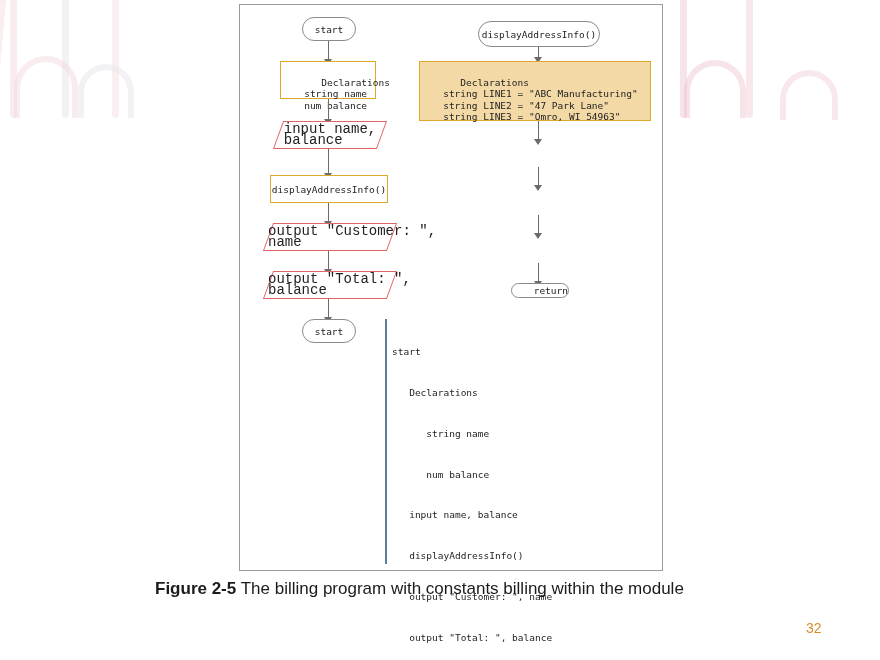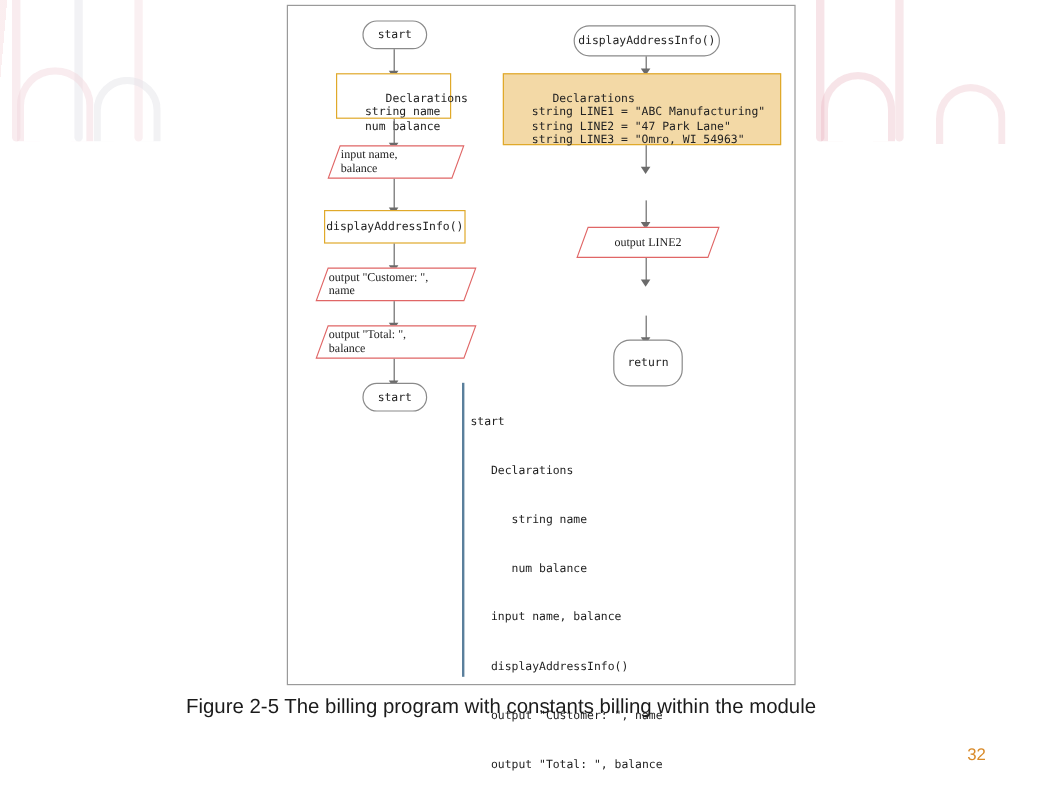--- a/index.html
+++ b/index.html
@@ -24,41 +24,41 @@
   .figure-box{
     position:absolute;left:239px;top:4px;width:422px;height:565px;
     border:1px solid #9a9a9a;background:#ffffff;
   }
 
   .caption{
     position:absolute;left:155px;top:576px;width:740px;
     font-size:17px;color:#1b1b1b;line-height:26px;
     white-space:nowrap;
   }
-  .caption b{font-weight:normal;}
+  .caption b{font-weight:bold;}
 
   .page-num{
     position:absolute;left:806px;top:620px;
     color:#d98b2b;font-size:14px;
   }
 
   
   .node{position:absolute;box-sizing:border-box;
         font-family:"DejaVu Sans Mono", monospace;font-size:9.5px;color:#222;
         display:flex;align-items:center;justify-content:center;text-align:center;}
   .term{border:1.2px solid #8a8a8a;border-radius:14px;background:#fff;}
   .proc{border:1.2px solid #e0a92a;background:#fff;}
   .io{background:#fff;}
   .io .io-inner{
     position:absolute;left:0;top:0;right:0;bottom:0;
     border:1.2px solid #e06666;
     transform:skewX(-20deg);
   }
   .io .io-text{position:relative;z-index:2;padding:0 6px;text-align:left;width:100%;
-                font-family:Liberation Serif, serif;font-size:10px;line-height:11px;}
+                font-family:Liberation Mono, monospace;font-size:14px;line-height:11px;}
   .decl-box{
     border:1.2px solid #e0a92a;background:#f3d9a6;
     font-family:"DejaVu Sans Mono", monospace;font-size:9.5px;line-height:11.5px;
     color:#222;text-align:left;padding:3px 6px;box-sizing:border-box;
   }
   .decl-plain{
     border:1.2px solid #e0a92a;background:#ffffff;
     font-family:"DejaVu Sans Mono", monospace;font-size:9.5px;line-height:11.5px;
     color:#222;text-align:left;padding:3px 6px;box-sizing:border-box;
   }
@@ -156,31 +156,27 @@
    string LINE1 = "ABC Manufacturing"
    string LINE2 = "47 Park Lane"
    string LINE3 = "Omro, WI 54963"</span>
     </div>
     <div class="ln" style="left:298px;top:116px;height:22px;"></div>
     <div class="arrow" style="left:294px;top:134px;"></div>
 
     <div class="ln" style="left:298px;top:162px;height:22px;"></div>
     <div class="arrow" style="left:294px;top:180px;"></div>
 
-    <div class="node io" style="left:245px;top:184px;width:110px;height:26px;">
-      <span class="io-inner"></span>
-      <span class="io-text" style="text-align:center;">output LINE2</span>
-    </div>
     <div class="ln" style="left:298px;top:210px;height:22px;"></div>
     <div class="arrow" style="left:294px;top:228px;"></div>
 
     <div class="ln" style="left:298px;top:258px;height:22px;"></div>
     <div class="arrow" style="left:294px;top:276px;"></div>
 
-    <div class="node term" style="left:271px;top:278px;width:58px;height:39px;">
+    <div class="node term" style="left:271px;top:278px;width:58px;height:15px;justify-content:flex-end;">
       <span>return</span>
     </div>
 
     <div class="code-bar" style="left:145px;top:314px;height:245px;"></div>
     <div class="code" style="left:152px;top:313px;">
       <div class="mono-line">start</div>
       <div class="mono-line">   Declarations</div>
       <div class="mono-line">      string name</div>
       <div class="mono-line">      num balance</div>
       <div class="mono-line">   input name, balance</div>

